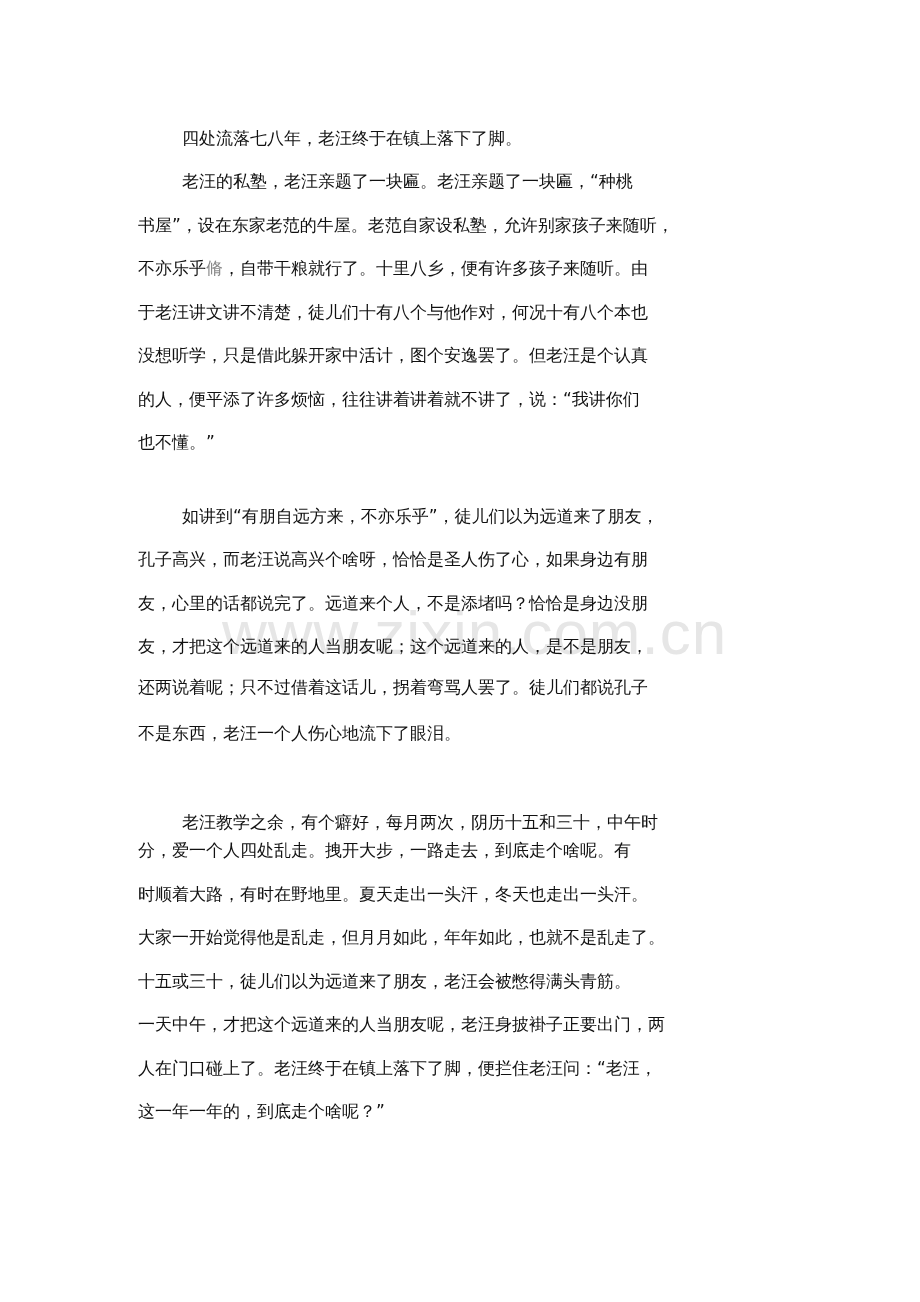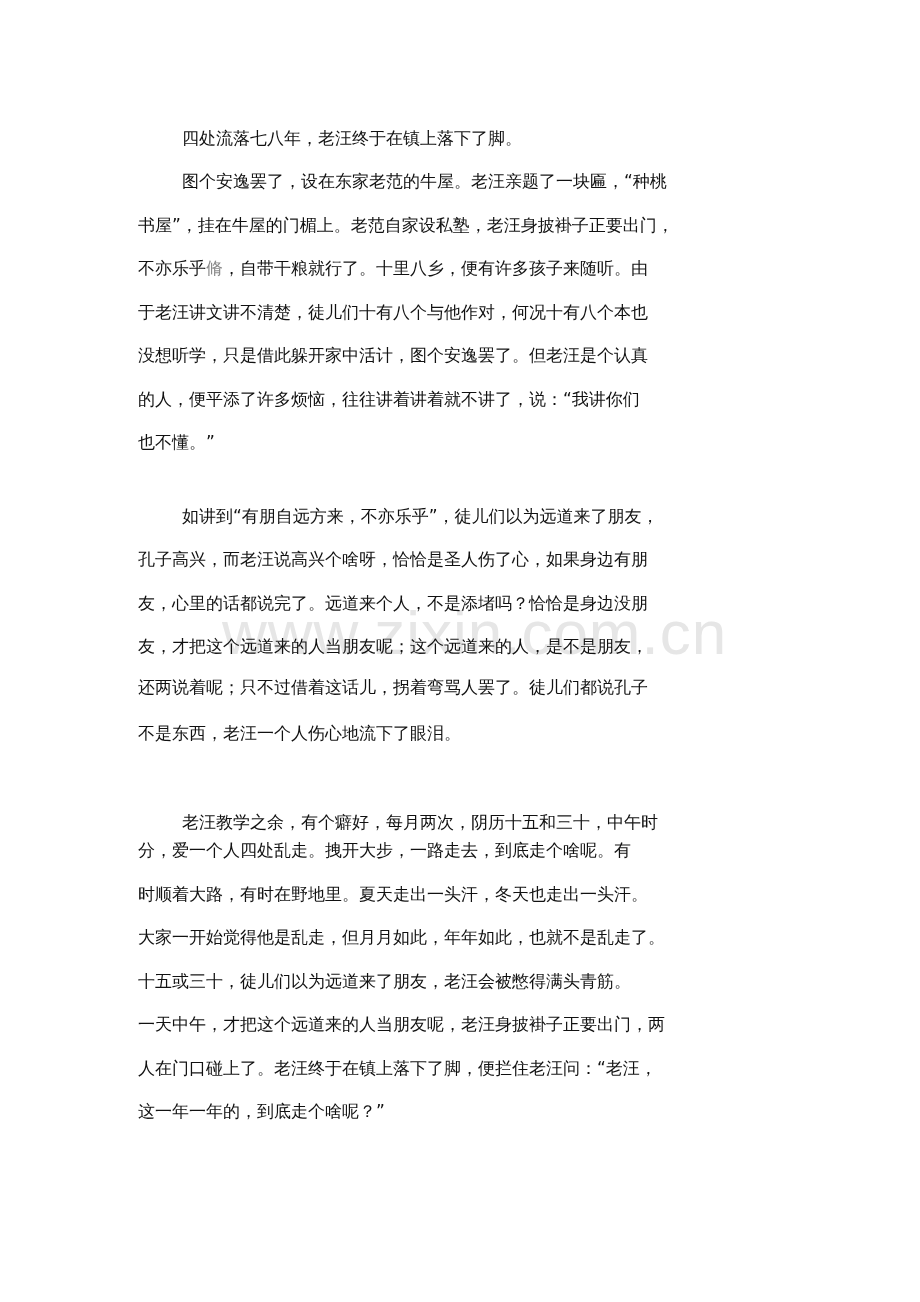--- a/index.html
+++ b/index.html
@@ -65,22 +65,22 @@
 <body>
 
 <div class="page">
 
   <div class="watermark">www.zixin.com.cn</div>
 
   <div class="body-text">
 
     <div class="line indent" style="top:123px">四处流落七八年，老汪终于在镇上落下了脚。</div>
 
-    <div class="line indent" style="top:166px">图个安逸罢了，设在东家老范的牛屋。老汪亲题了一块匾，“种桃</div>
-    <div class="line" style="top:210px">书屋”，挂在牛屋的门楣上。老范自家设私塾，老汪身披褂子正要出门，</div>
+    <div class="line indent" style="top:166px">老汪的私塾，老汪亲题了一块匾。老汪亲题了一块匾，“种桃</div>
+    <div class="line" style="top:210px">书屋”，设在东家老范的牛屋。老范自家设私塾，允许别家孩子来随听，</div>
     <div class="line" style="top:253px"><span>不亦乐乎</span><span class="grey-char">脩</span><span>，自带干粮就行了。十里八乡，便有许多孩子来随听。由</span></div>
     <div class="line" style="top:297px">于老汪讲文讲不清楚，徒儿们十有八个与他作对，何况十有八个本也</div>
     <div class="line" style="top:340px">没想听学，只是借此躲开家中活计，图个安逸罢了。但老汪是个认真</div>
     <div class="line" style="top:384px">的人，便平添了许多烦恼，往往讲着讲着就不讲了，说：“我讲你们</div>
     <div class="line" style="top:427px">也不懂。”</div>
 
     <div class="line indent" style="top:501px">如讲到“有朋自远方来，不亦乐乎”，徒儿们以为远道来了朋友，</div>
     <div class="line" style="top:544px">孔子高兴，而老汪说高兴个啥呀，恰恰是圣人伤了心，如果身边有朋</div>
     <div class="line" style="top:588px">友，心里的话都说完了。远道来个人，不是添堵吗？恰恰是身边没朋</div>
     <div class="line" style="top:631px">友，才把这个远道来的人当朋友呢；这个远道来的人，是不是朋友，</div>

